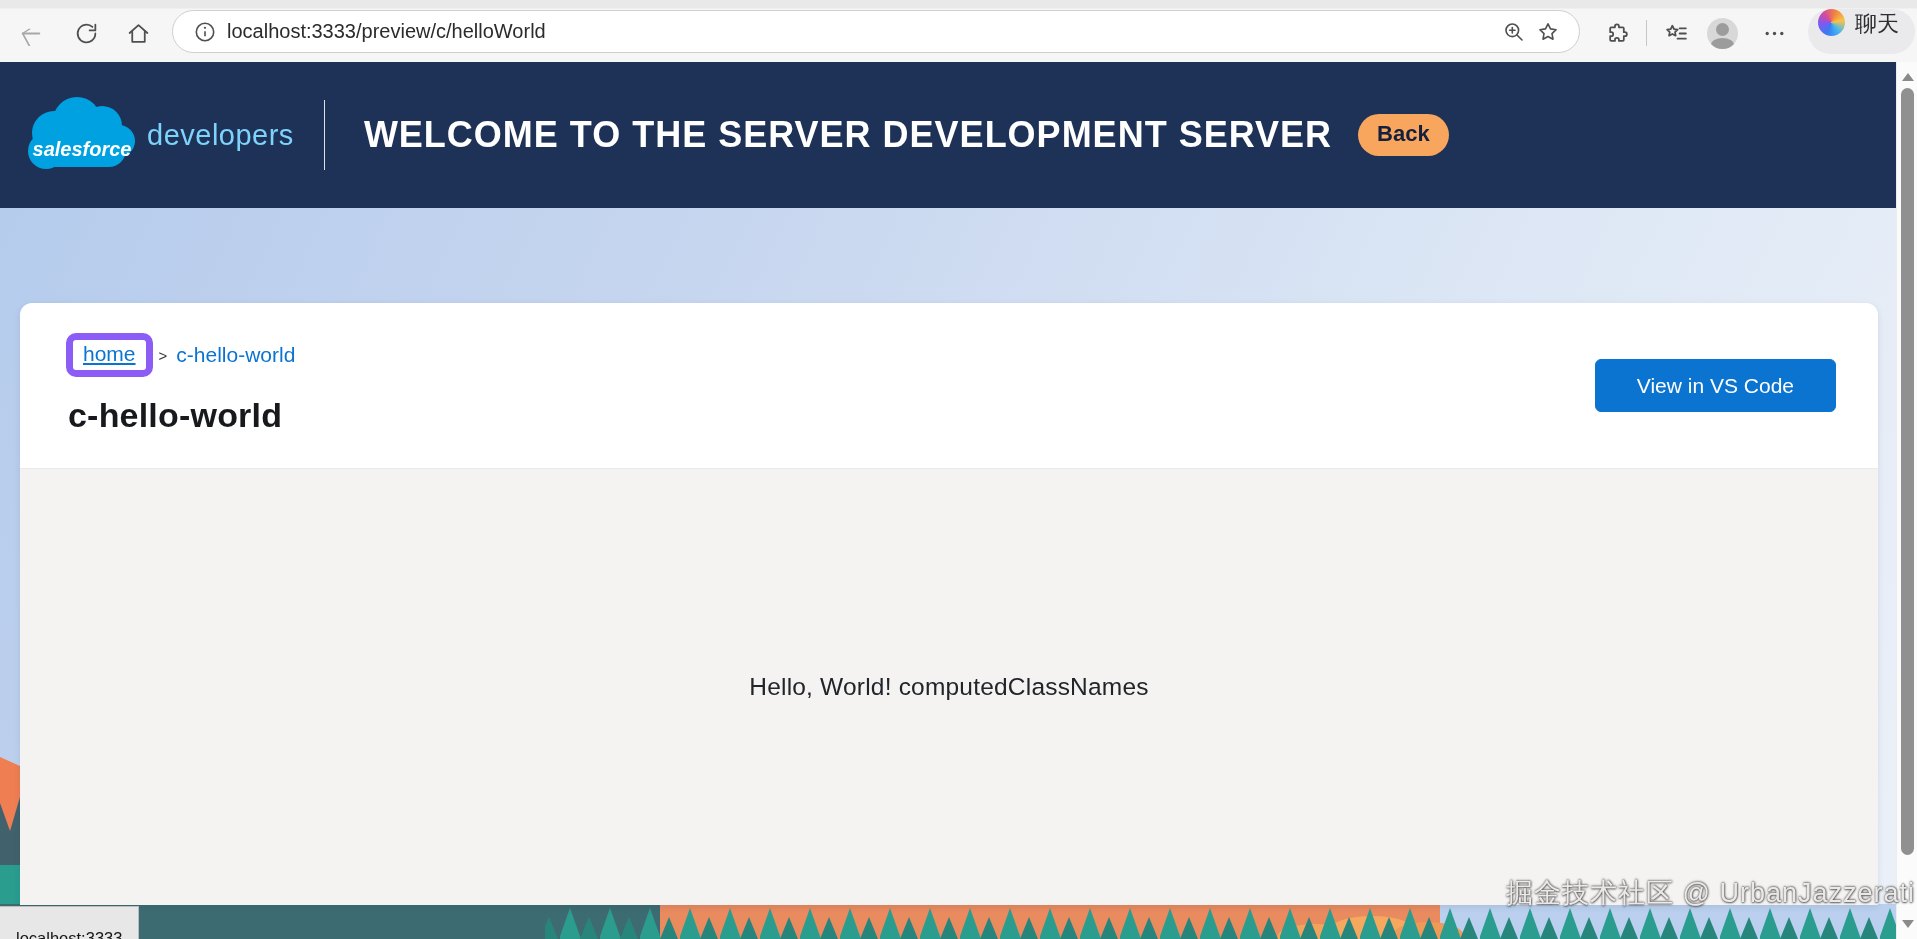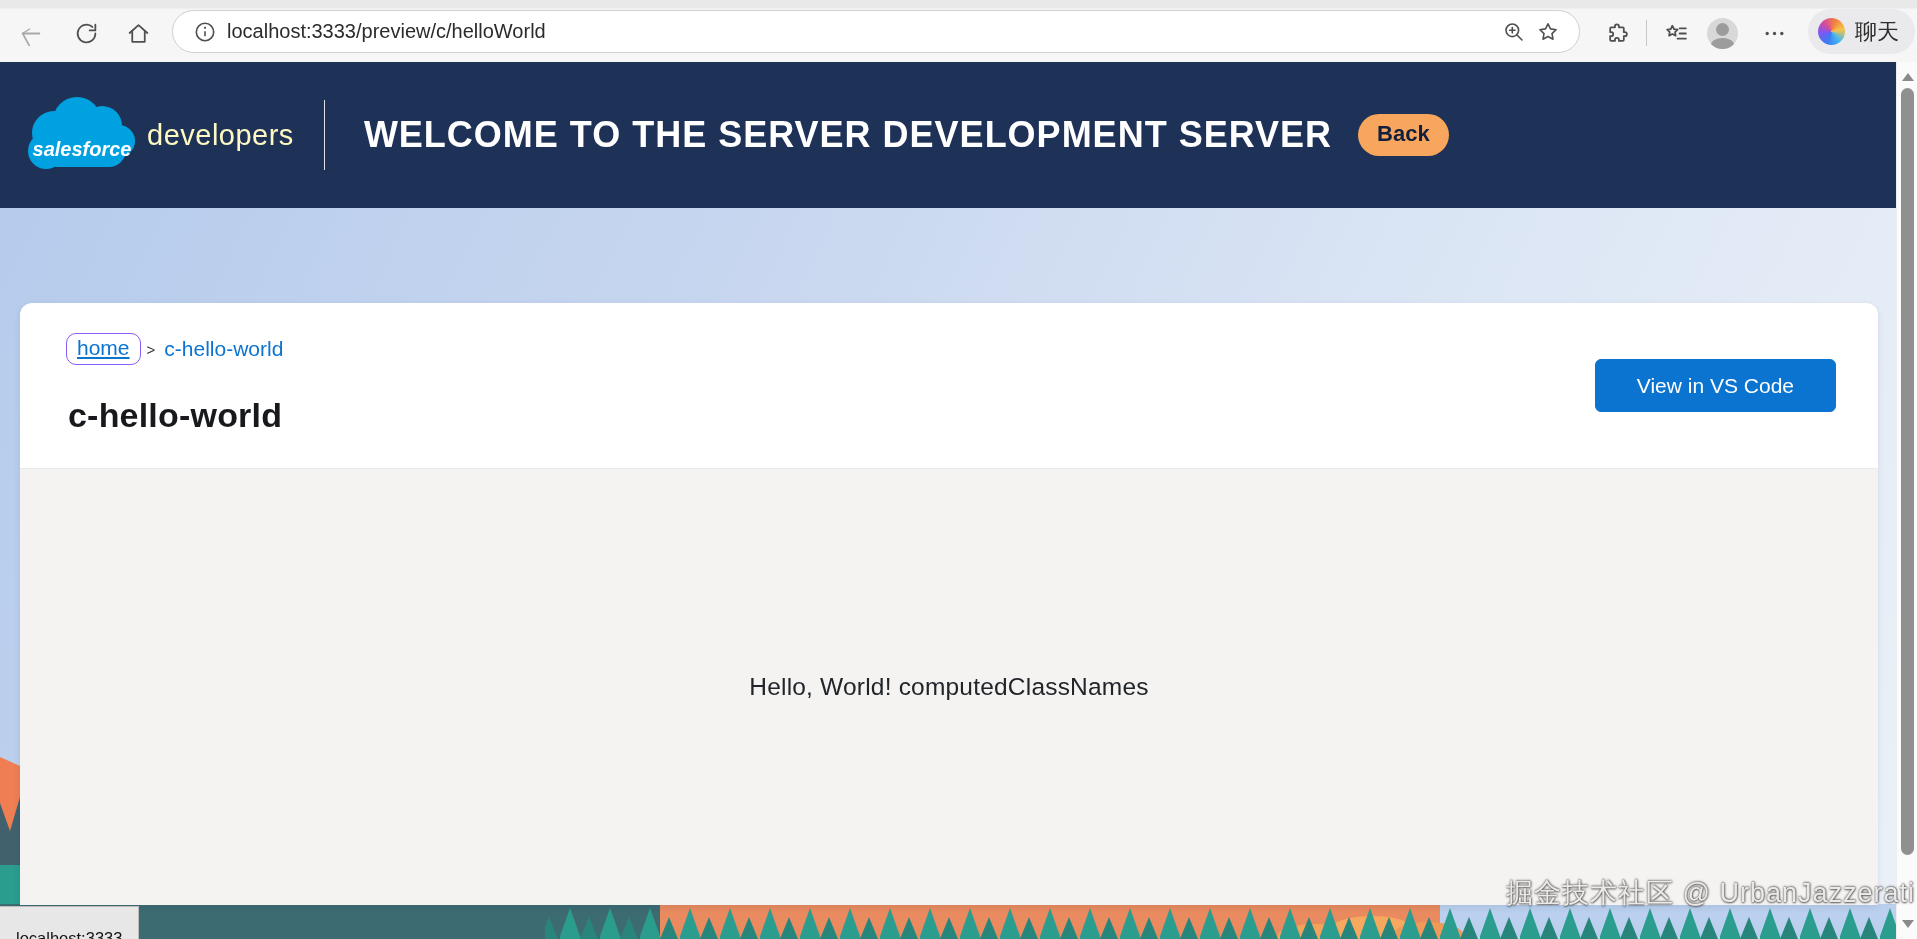--- a/index.html
+++ b/index.html
@@ -20,46 +20,46 @@
   .addressbar .info-ic { width:24px; height:24px; margin:0 10px 0 6px; flex:0 0 auto; }
   .addressbar .info-ic svg { width:24px; height:24px; stroke:#4f4f4f; fill:none; stroke-width:1.6; }
   .url-text { font-size:20px; color:#2b2b2b; flex:1 1 auto; white-space:nowrap; overflow:hidden; }
   .bar-ic { width:34px; height:34px; display:flex; align-items:center; justify-content:center; border:none; background:transparent; cursor:pointer; }
   .bar-ic svg { width:24px; height:24px; stroke:#4f4f4f; fill:none; stroke-width:1.6; stroke-linecap:round; stroke-linejoin:round; }
   .tb-divider { position:absolute; left:1646px; top:20px; width:1px; height:26px; background:#c6c6c6; }
   .avatar-circle { width:31px; height:31px; border-radius:50%; background:#d8d8d8; overflow:hidden; position:relative; }
   .avatar-circle .head { position:absolute; left:9px; top:5px; width:13px; height:13px; border-radius:50%; background:#9c9c9c; }
   .avatar-circle .body { position:absolute; left:4px; top:20px; width:23px; height:14px; border-radius:50% 50% 0 0; background:#9c9c9c; }
   .copilot-pill { position:absolute; left:1808px; top:9px; height:45px; padding:0 16px 0 10px; border:none; cursor:pointer;
-                  background:#eaeaec; border-radius:23px; display:flex; align-items:center; gap:10px; }
+                  background:#eaeaec; border-radius:23px; display:flex; gap:10px; }
   .copilot-logo { width:27px; height:27px; border-radius:50%;
                   background:conic-gradient(from 200deg, #3a7bf0, #7a5af5, #d44a9e, #f2833d, #f6c44a, #45b8f0, #3a7bf0); }
   .copilot-text { font-size:22px; color:#2e2e2e; }
 
   
   .page { position:absolute; top:62px; left:0; width:1917px; height:877px;
           background:linear-gradient(115deg, #b4cbec 0%, #c7d6ef 35%, #dde7f5 70%, #ecf1f8 100%); overflow:hidden; }
 
   
   .sf-header { position:absolute; top:0; left:0; width:1896px; height:146px; background:#1e3156;
                display:flex; align-items:center; }
   .sf-logo { position:relative; width:114px; height:80px; margin-left:24px; flex:0 0 auto; }
   .sf-logo svg { width:114px; height:80px; }
-  .logo-suffix { color:#fef9c3; font-size:29px; letter-spacing:0.5px; margin-left:9px; }
+  .logo-suffix { color:#7dd3fc; font-size:29px; letter-spacing:0.5px; margin-left:9px; }
   .hdr-divider { width:1px; height:70px; background:rgba(255,255,255,0.85); margin:0 0 0 30px; }
   .hdr-title { color:#fff; font-size:36px; font-weight:800; letter-spacing:1px; margin-left:39px; white-space:nowrap; }
   .beta-badge { margin-left:26px; background:#f8a55e; color:#12203e; font-size:22px; font-weight:700;
                 padding:7px 19px 9px; border-radius:22px; }
 
   
   .card { position:absolute; left:20px; top:241px; width:1858px; z-index:2;
           border-radius:12px 12px 0 0; box-shadow:0 2px 6px rgba(20,40,80,0.10); }
   .card-head { position:relative; height:165px; background:#fff; border-radius:12px 12px 0 0; padding:0 46px; }
   .breadcrumb { position:absolute; left:46px; top:30px; display:flex; align-items:center; }
-  .bc-home { display:inline-block; border:1px solid #8b5cf6; border-radius:10px; padding:2px 10px 4px;
+  .bc-home { display:inline-block; border:7px solid #8b5cf6; border-radius:10px; padding:2px 10px 4px;
              color:#0b74d1; font-size:21px; text-decoration:underline; cursor:pointer; }
   .bc-sep { font-size:15px; color:#333; margin:0 9px 0 6px; }
   .bc-current { color:#0b74d1; font-size:21px; text-decoration:none; cursor:pointer; }
   .page-title { position:absolute; left:48px; top:93px; font-size:34px; font-weight:700; color:#17191c; letter-spacing:0.2px; }
   .actions { position:absolute; right:42px; top:56px; display:flex; gap:23px; }
   .btn { height:53px; font-size:21px; border-radius:6px; cursor:pointer; font-family:"Liberation Sans",sans-serif; }
   .btn-outline { background:#fff; color:#0b74d1; border:1px solid #0b74d1; padding:0 36px; }
   .btn-brand { background:#0b74d1; color:#fff; border:1px solid #0b74d1; padding:0 41px; }
   .card-body { height:437px; background:#f4f3f2; border-top:1px solid #eceae8;
                display:flex; align-items:center; justify-content:center; }

